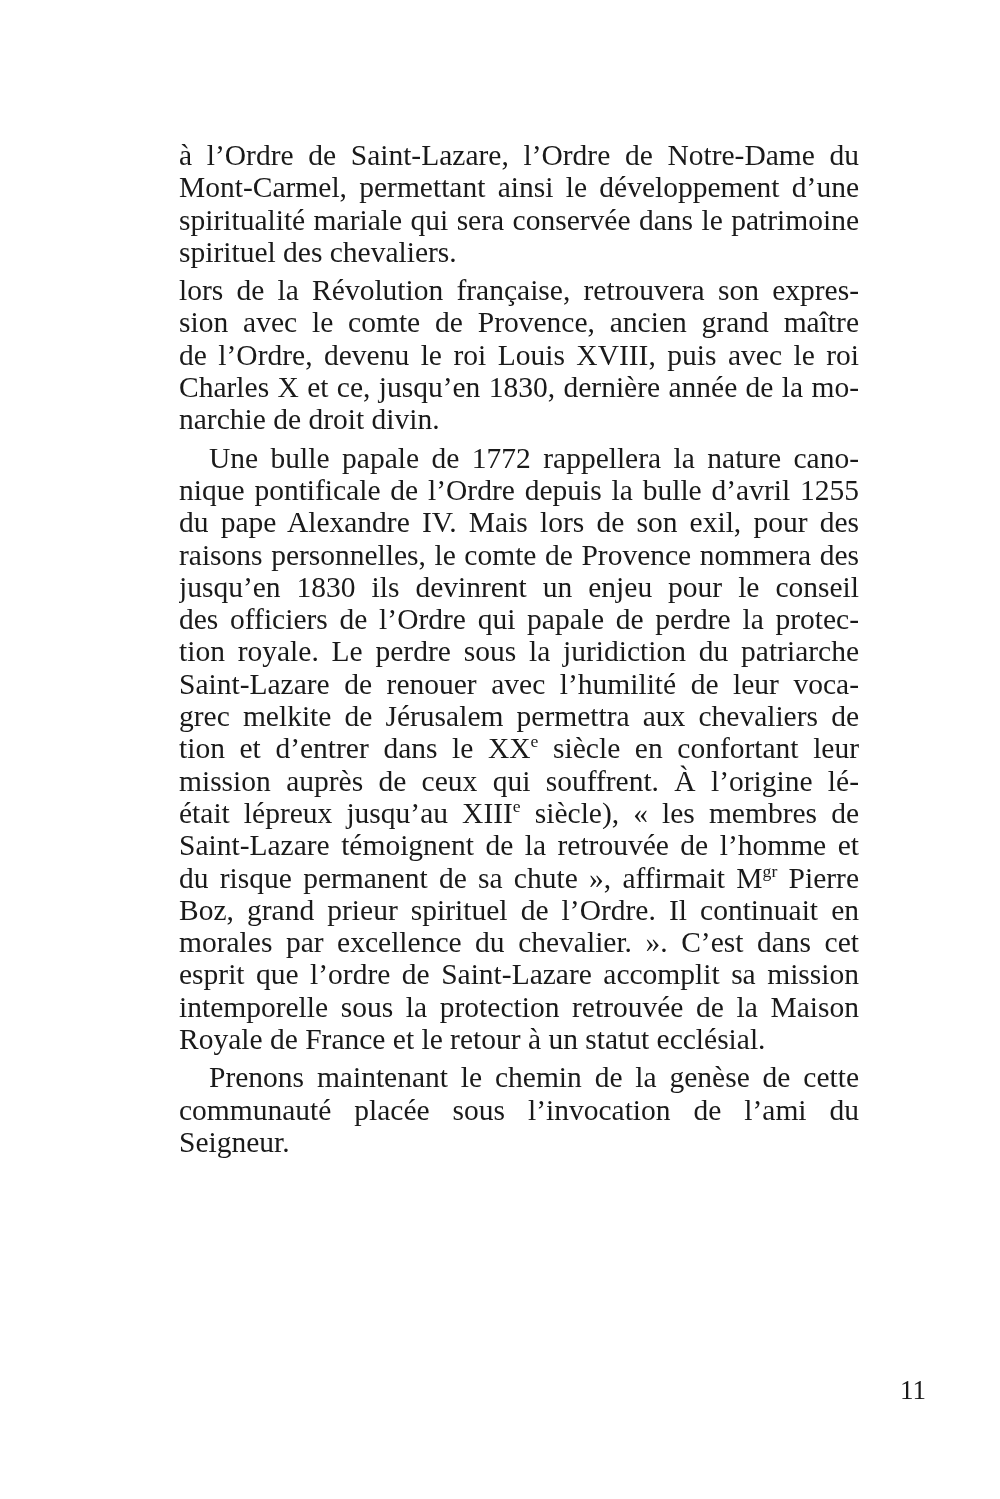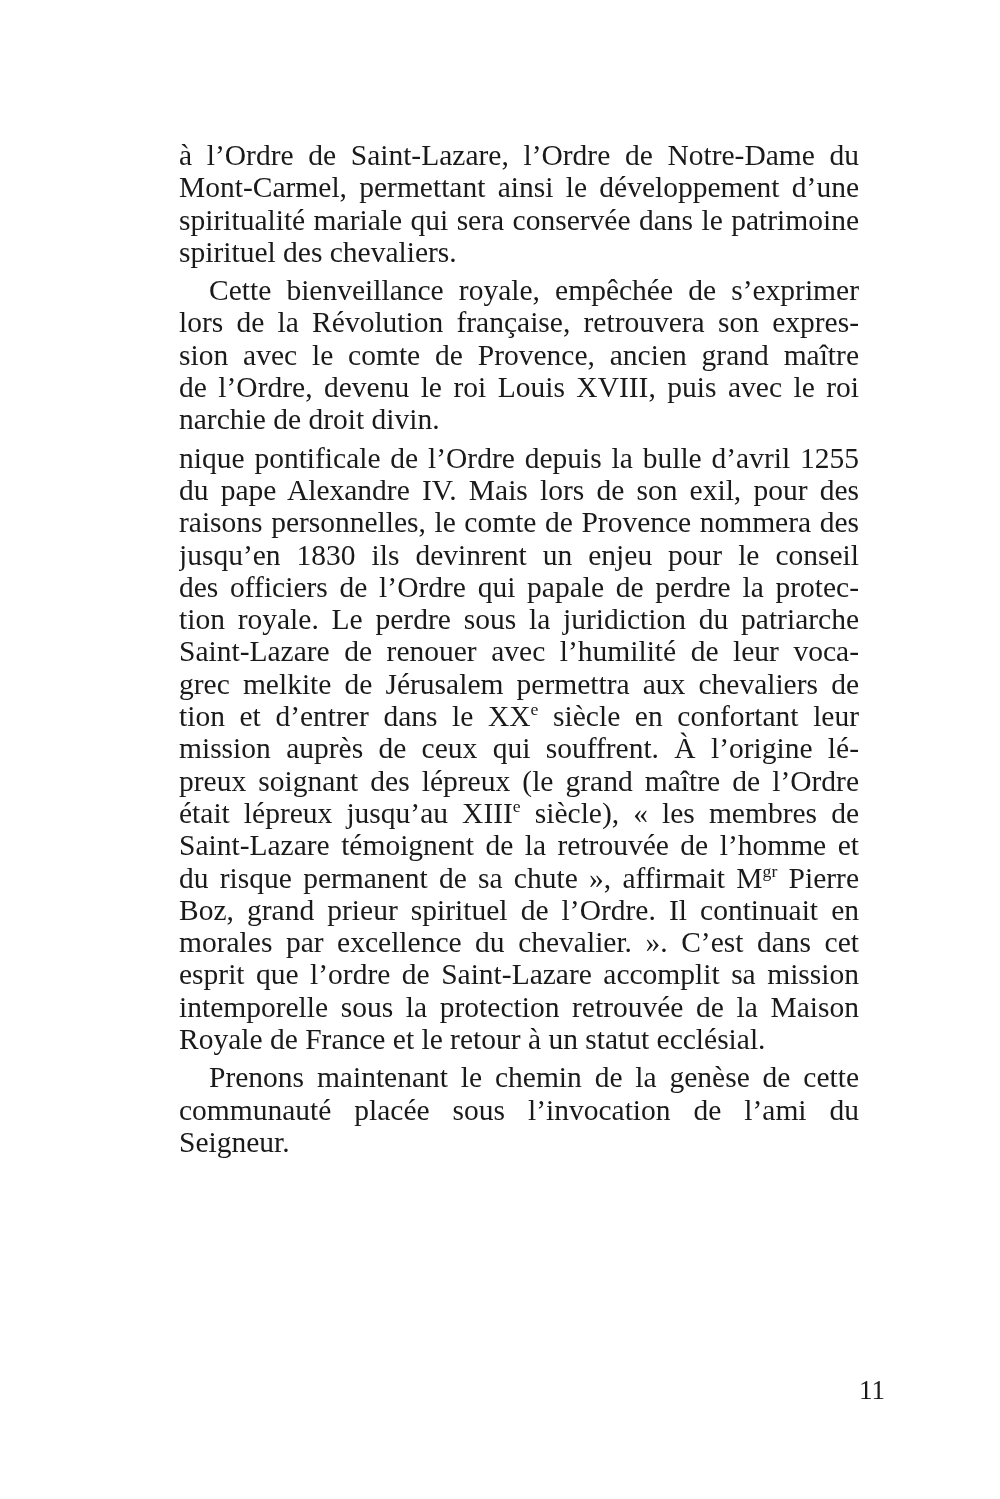--- a/index.html
+++ b/index.html
@@ -6,52 +6,52 @@
   body { width: 1000px; height: 1499px; position: relative; overflow: hidden; }
   .page { position: absolute; left: 179px; top: 139px; width: 680px;
     font-family: "Liberation Serif", "DejaVu Serif", serif; font-size: 29.5px;
     color: #1a1a1a; }
   .para { margin: 0 0 6px 0; }
   .line { display: block; height: 32.3px; line-height: 32.3px; white-space: nowrap;
     text-align: justify; text-align-last: justify; overflow: hidden; }
   .line.last { text-align-last: left; }
   .line.indent { padding-left: 30px; }
   sup { font-size: 60%; line-height: 0; vertical-align: super; }
-  .folio { position: absolute; left: 840px; top: 1375px; width: 45px; text-align: right;
+  .folio { position: absolute; left: 881px; top: 1375px; width: 45px; text-align: right;
     font-family: "Liberation Serif", "DejaVu Serif", serif; font-size: 27px; color: #1a1a1a; }
 </style>
 </head>
 <body>
 
 <div class="page" id="page">
     <div class="para">
       <span class="line">à l’Ordre de Saint-Lazare, l’Ordre de Notre-Dame du</span>
       <span class="line">Mont-Carmel, permettant ainsi le développement d’une</span>
       <span class="line">spiritualité mariale qui sera conservée dans le patrimoine</span>
       <span class="line last">spirituel des chevaliers.</span>
     </div>
     <div class="para">
-      <span class="line indent">Cette bienveillance royale, empêchée de s’exprimer</span>
       <span class="line">lors de la Révolution française, retrouvera son expres-</span>
       <span class="line">sion avec le comte de Provence, ancien grand maître</span>
       <span class="line">de l’Ordre, devenu le roi Louis XVIII, puis avec le roi</span>
+      <span class="line">Charles X et ce, jusqu’en 1830, dernière année de la mo-</span>
       <span class="line last">narchie de droit divin.</span>
     </div>
     <div class="para">
+      <span class="line indent">Une bulle papale de 1772 rappellera la nature cano-</span>
       <span class="line">nique pontificale de l’Ordre depuis la bulle d’avril 1255</span>
       <span class="line">du pape Alexandre IV. Mais lors de son exil, pour des</span>
       <span class="line">raisons personnelles, le comte de Provence nommera des</span>
       <span class="line">jusqu’en 1830 ils devinrent un enjeu pour le conseil</span>
       <span class="line">des officiers de l’Ordre qui papale de perdre la protec-</span>
       <span class="line">tion royale. Le perdre sous la juridiction du patriarche</span>
       <span class="line">Saint-Lazare de renouer avec l’humilité de leur voca-</span>
       <span class="line">grec melkite de Jérusalem permettra aux chevaliers de</span>
       <span class="line">tion et d’entrer dans le XX<sup>e</sup> siècle en confortant leur</span>
       <span class="line">mission auprès de ceux qui souffrent. À l’origine lé-</span>
-      <span class="line">preux soignant des lépreux (le grand maître de l’Ordre</span>
       <span class="line">était lépreux jusqu’au XIII<sup>e</sup> siècle), « les membres de</span>
       <span class="line">Saint-Lazare témoignent de la retrouvée de l’homme et</span>
       <span class="line">du risque permanent de sa chute », affirmait M<sup>gr</sup> Pierre</span>
       <span class="line">Boz, grand prieur spirituel de l’Ordre. Il continuait en</span>
       <span class="line">morales par excellence du chevalier. ». C’est dans cet</span>
       <span class="line">esprit que l’ordre de Saint-Lazare accomplit sa mission</span>
       <span class="line">intemporelle sous la protection retrouvée de la Maison</span>
       <span class="line last">Royale de France et le retour à un statut ecclésial.</span>
     </div>
     <div class="para">

